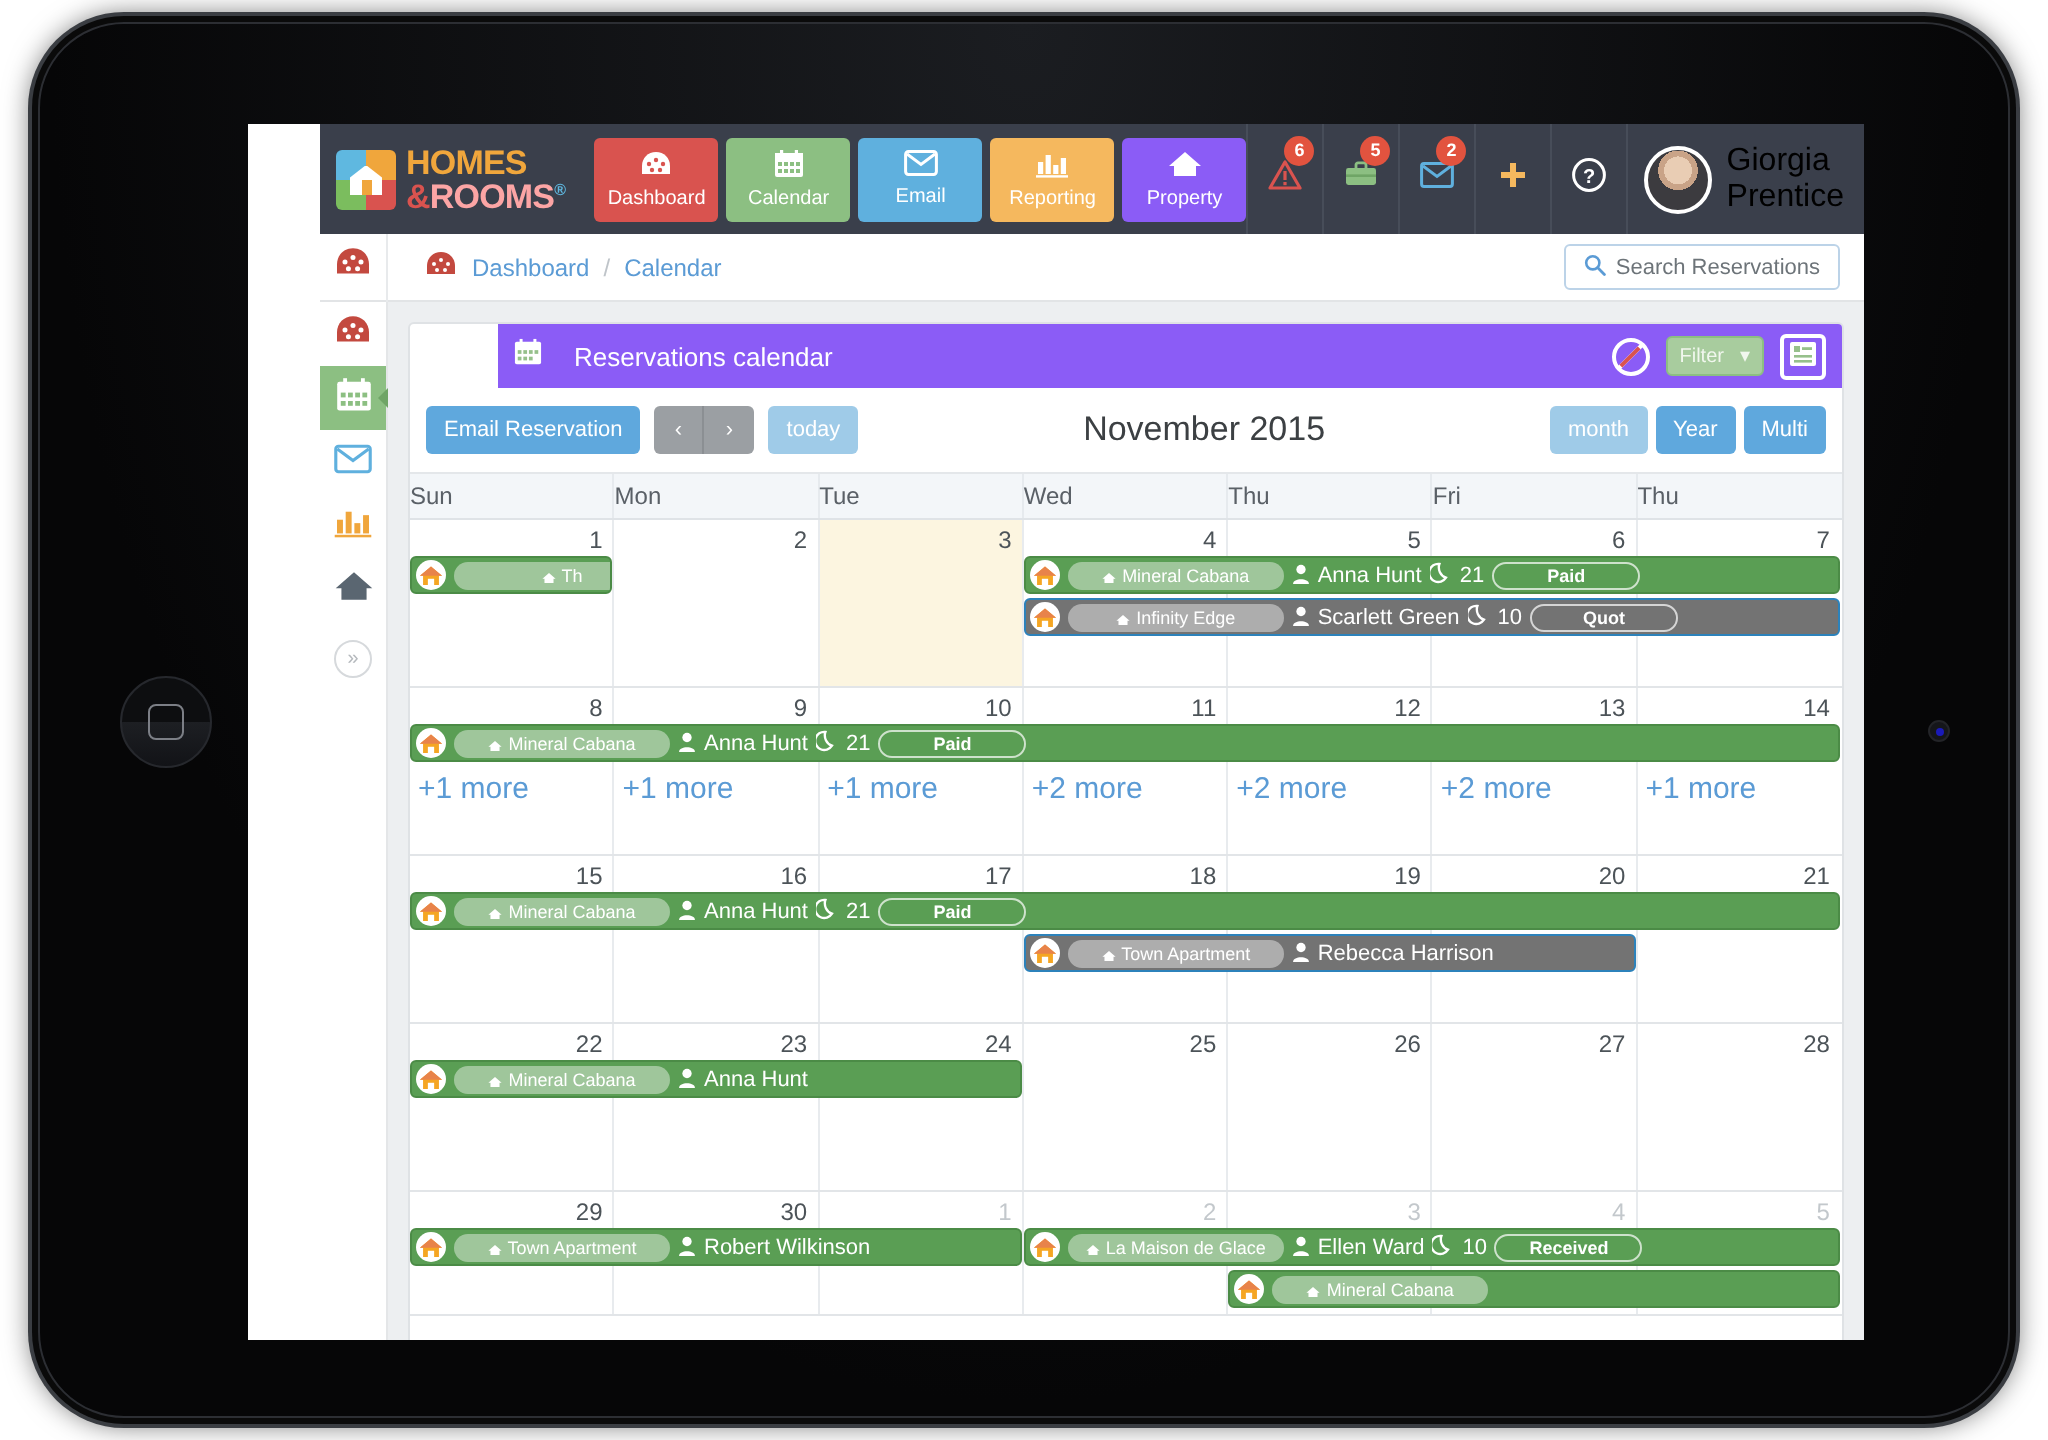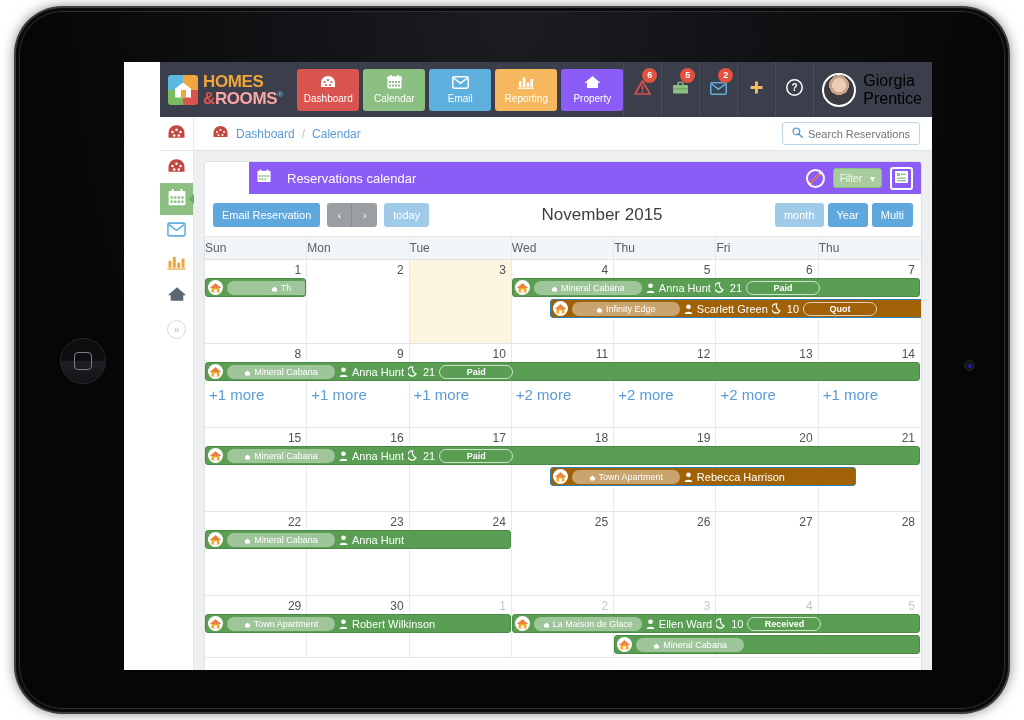--- a/index.html
+++ b/index.html
@@ -230,21 +230,21 @@
   .more { font-size: 15px; color: #5b9bd5; padding: 3px 0 3px 4px; cursor: pointer; }
 
   
   .evt {
     position: absolute; height: 19px; border-radius: 3px;
     display: flex; align-items: center; padding: 0 2px; gap: 4px;
     overflow: hidden; white-space: nowrap; cursor: pointer;
     color: #fff; font-size: 10px;
   }
   .evt.green { background: #5a9e54; border: 1px solid #4b8b46; }
-  .evt.blue  { background: #a16207; border: 1px solid #2c82bb; margin-left: 38px; }
+  .evt.blue  { background: #737373; border: 1px solid #2c82bb; }
   .evt-ava {
     width: 15px; height: 15px; border-radius: 50%; background: #fff; flex: 0 0 auto;
     display: flex; align-items: center; justify-content: center; font-size: 10px; line-height: 1;
   }
   .evt-prop {
     background: rgba(255,255,255,.42); border-radius: 9px; height: 14px;
     min-width: 108px; display: flex; align-items: center; justify-content: center;
     gap: 3px; padding: 0 7px; font-size: 9px; color: #fff; flex: 0 0 auto; overflow: hidden;
   }
   .evt-guest { display: flex; align-items: center; gap: 4px; font-size: 11px; flex: 0 0 auto; }

